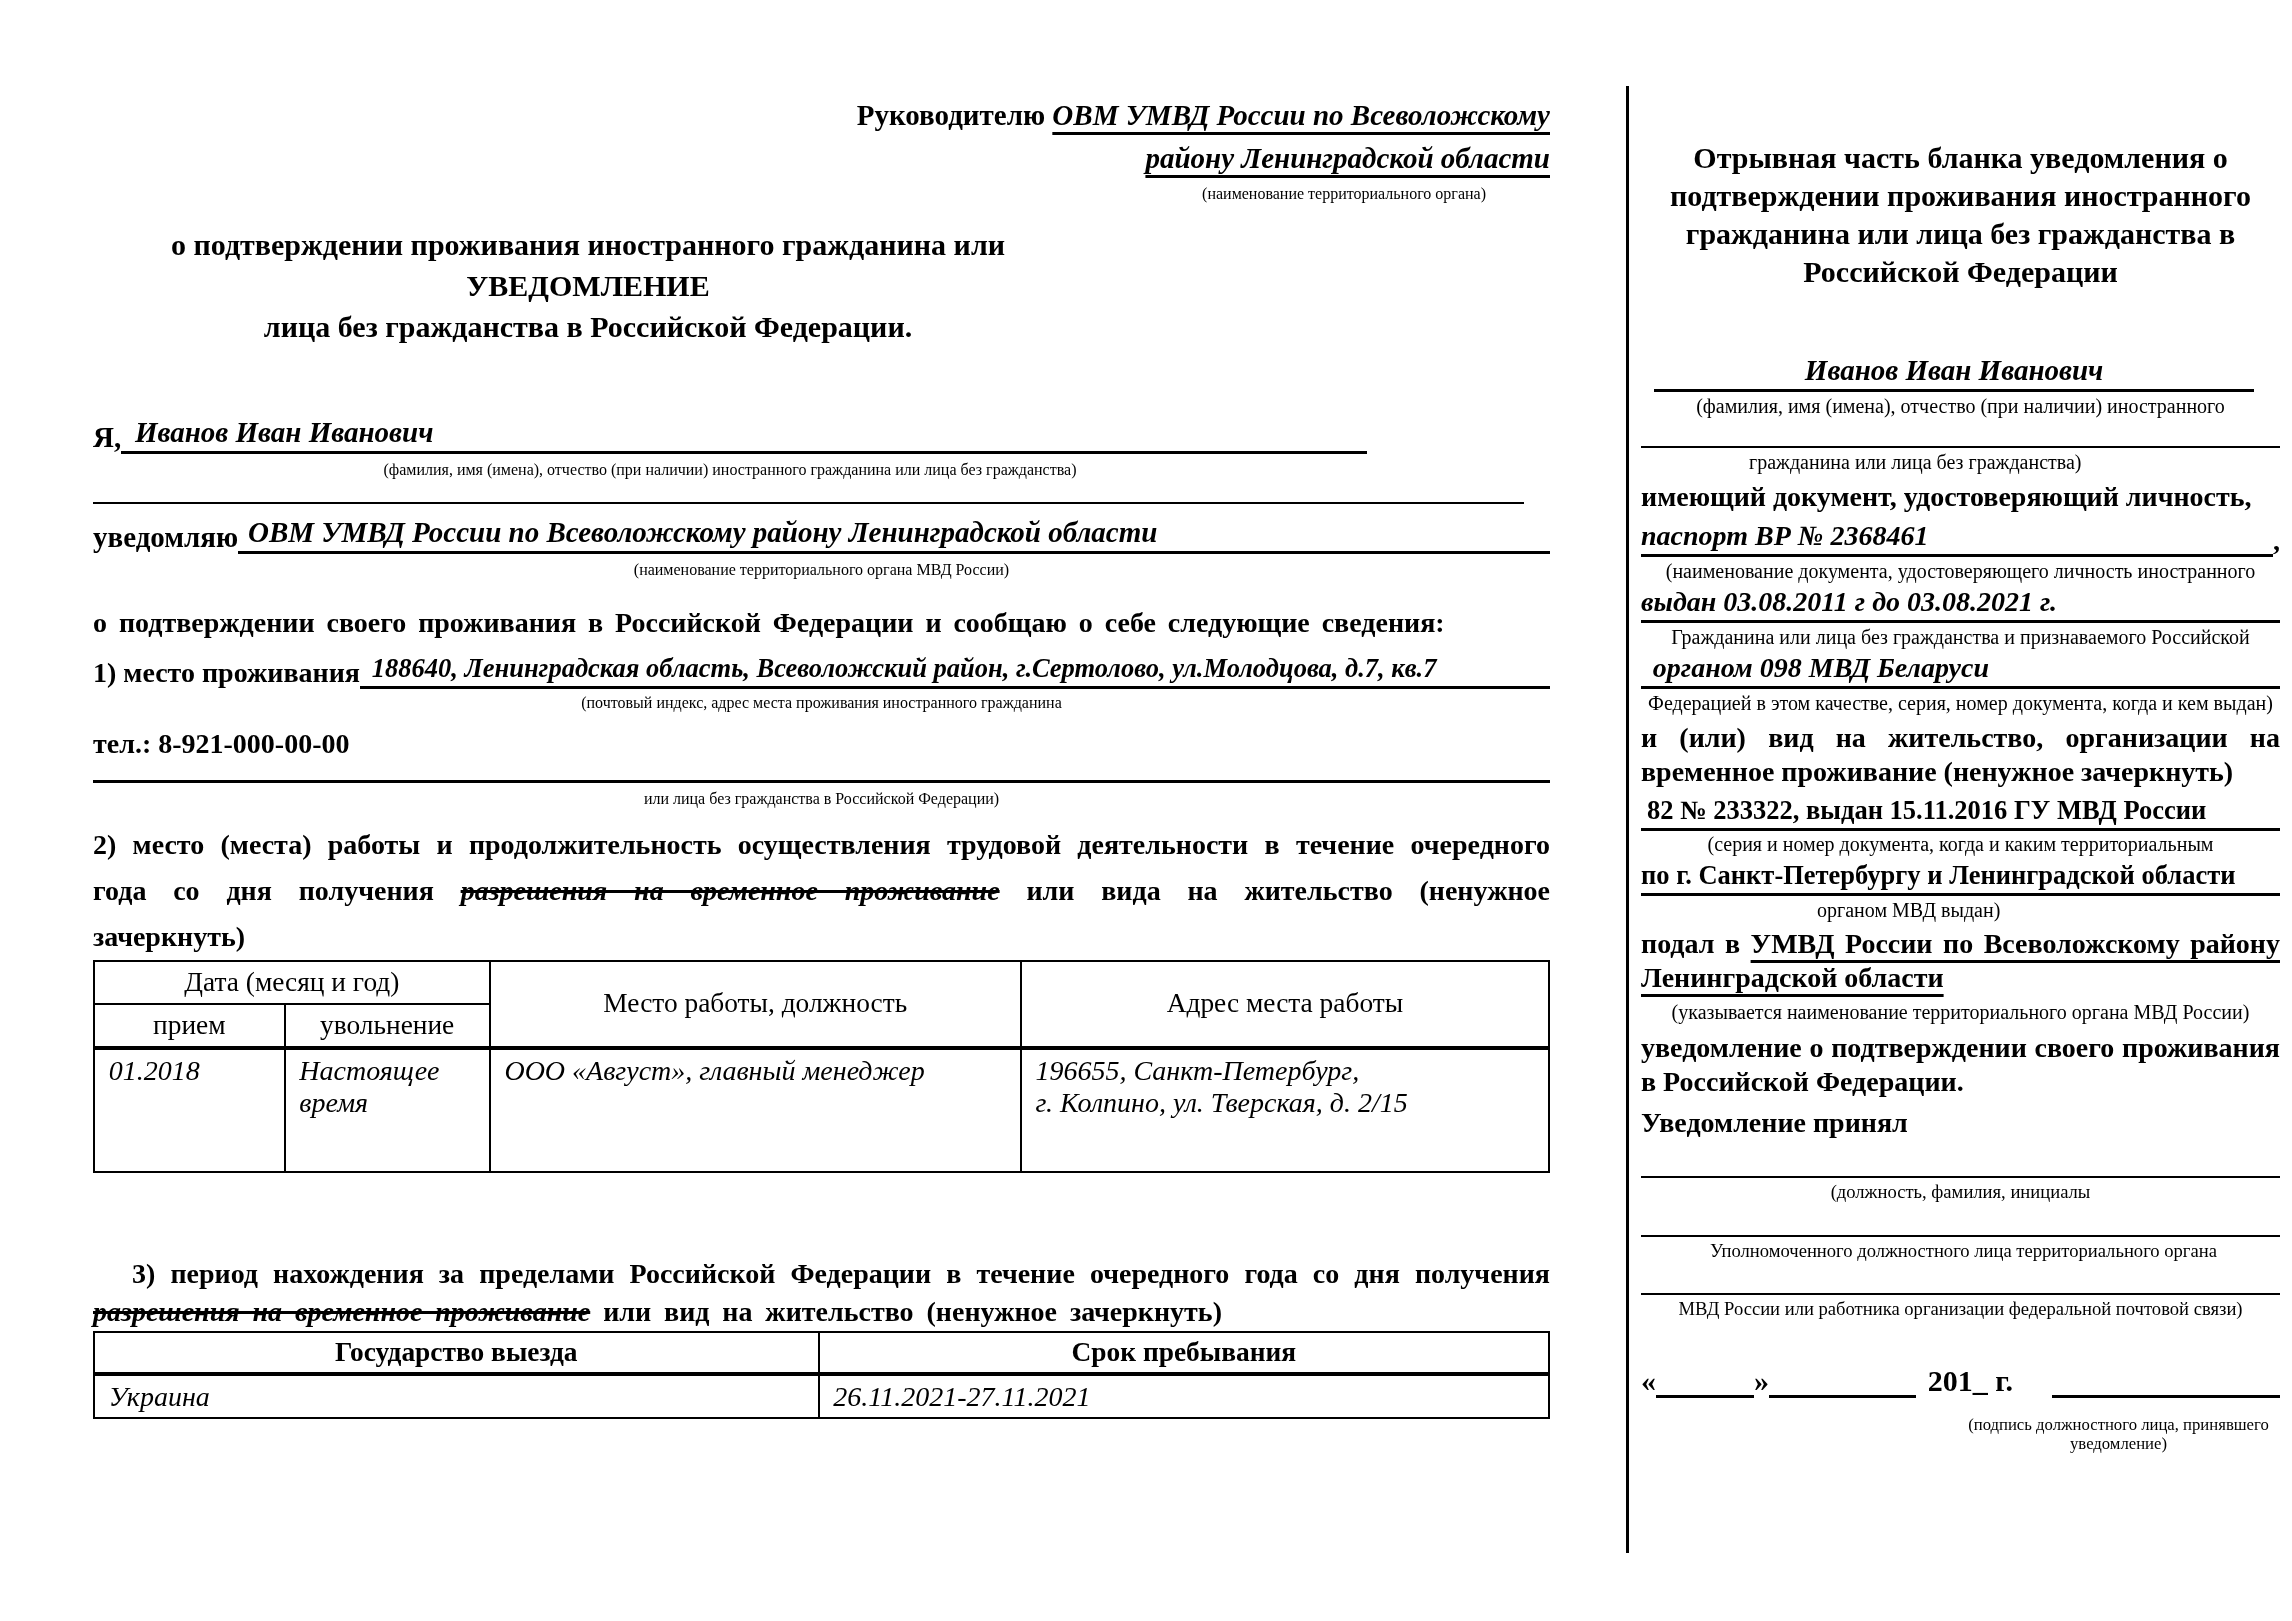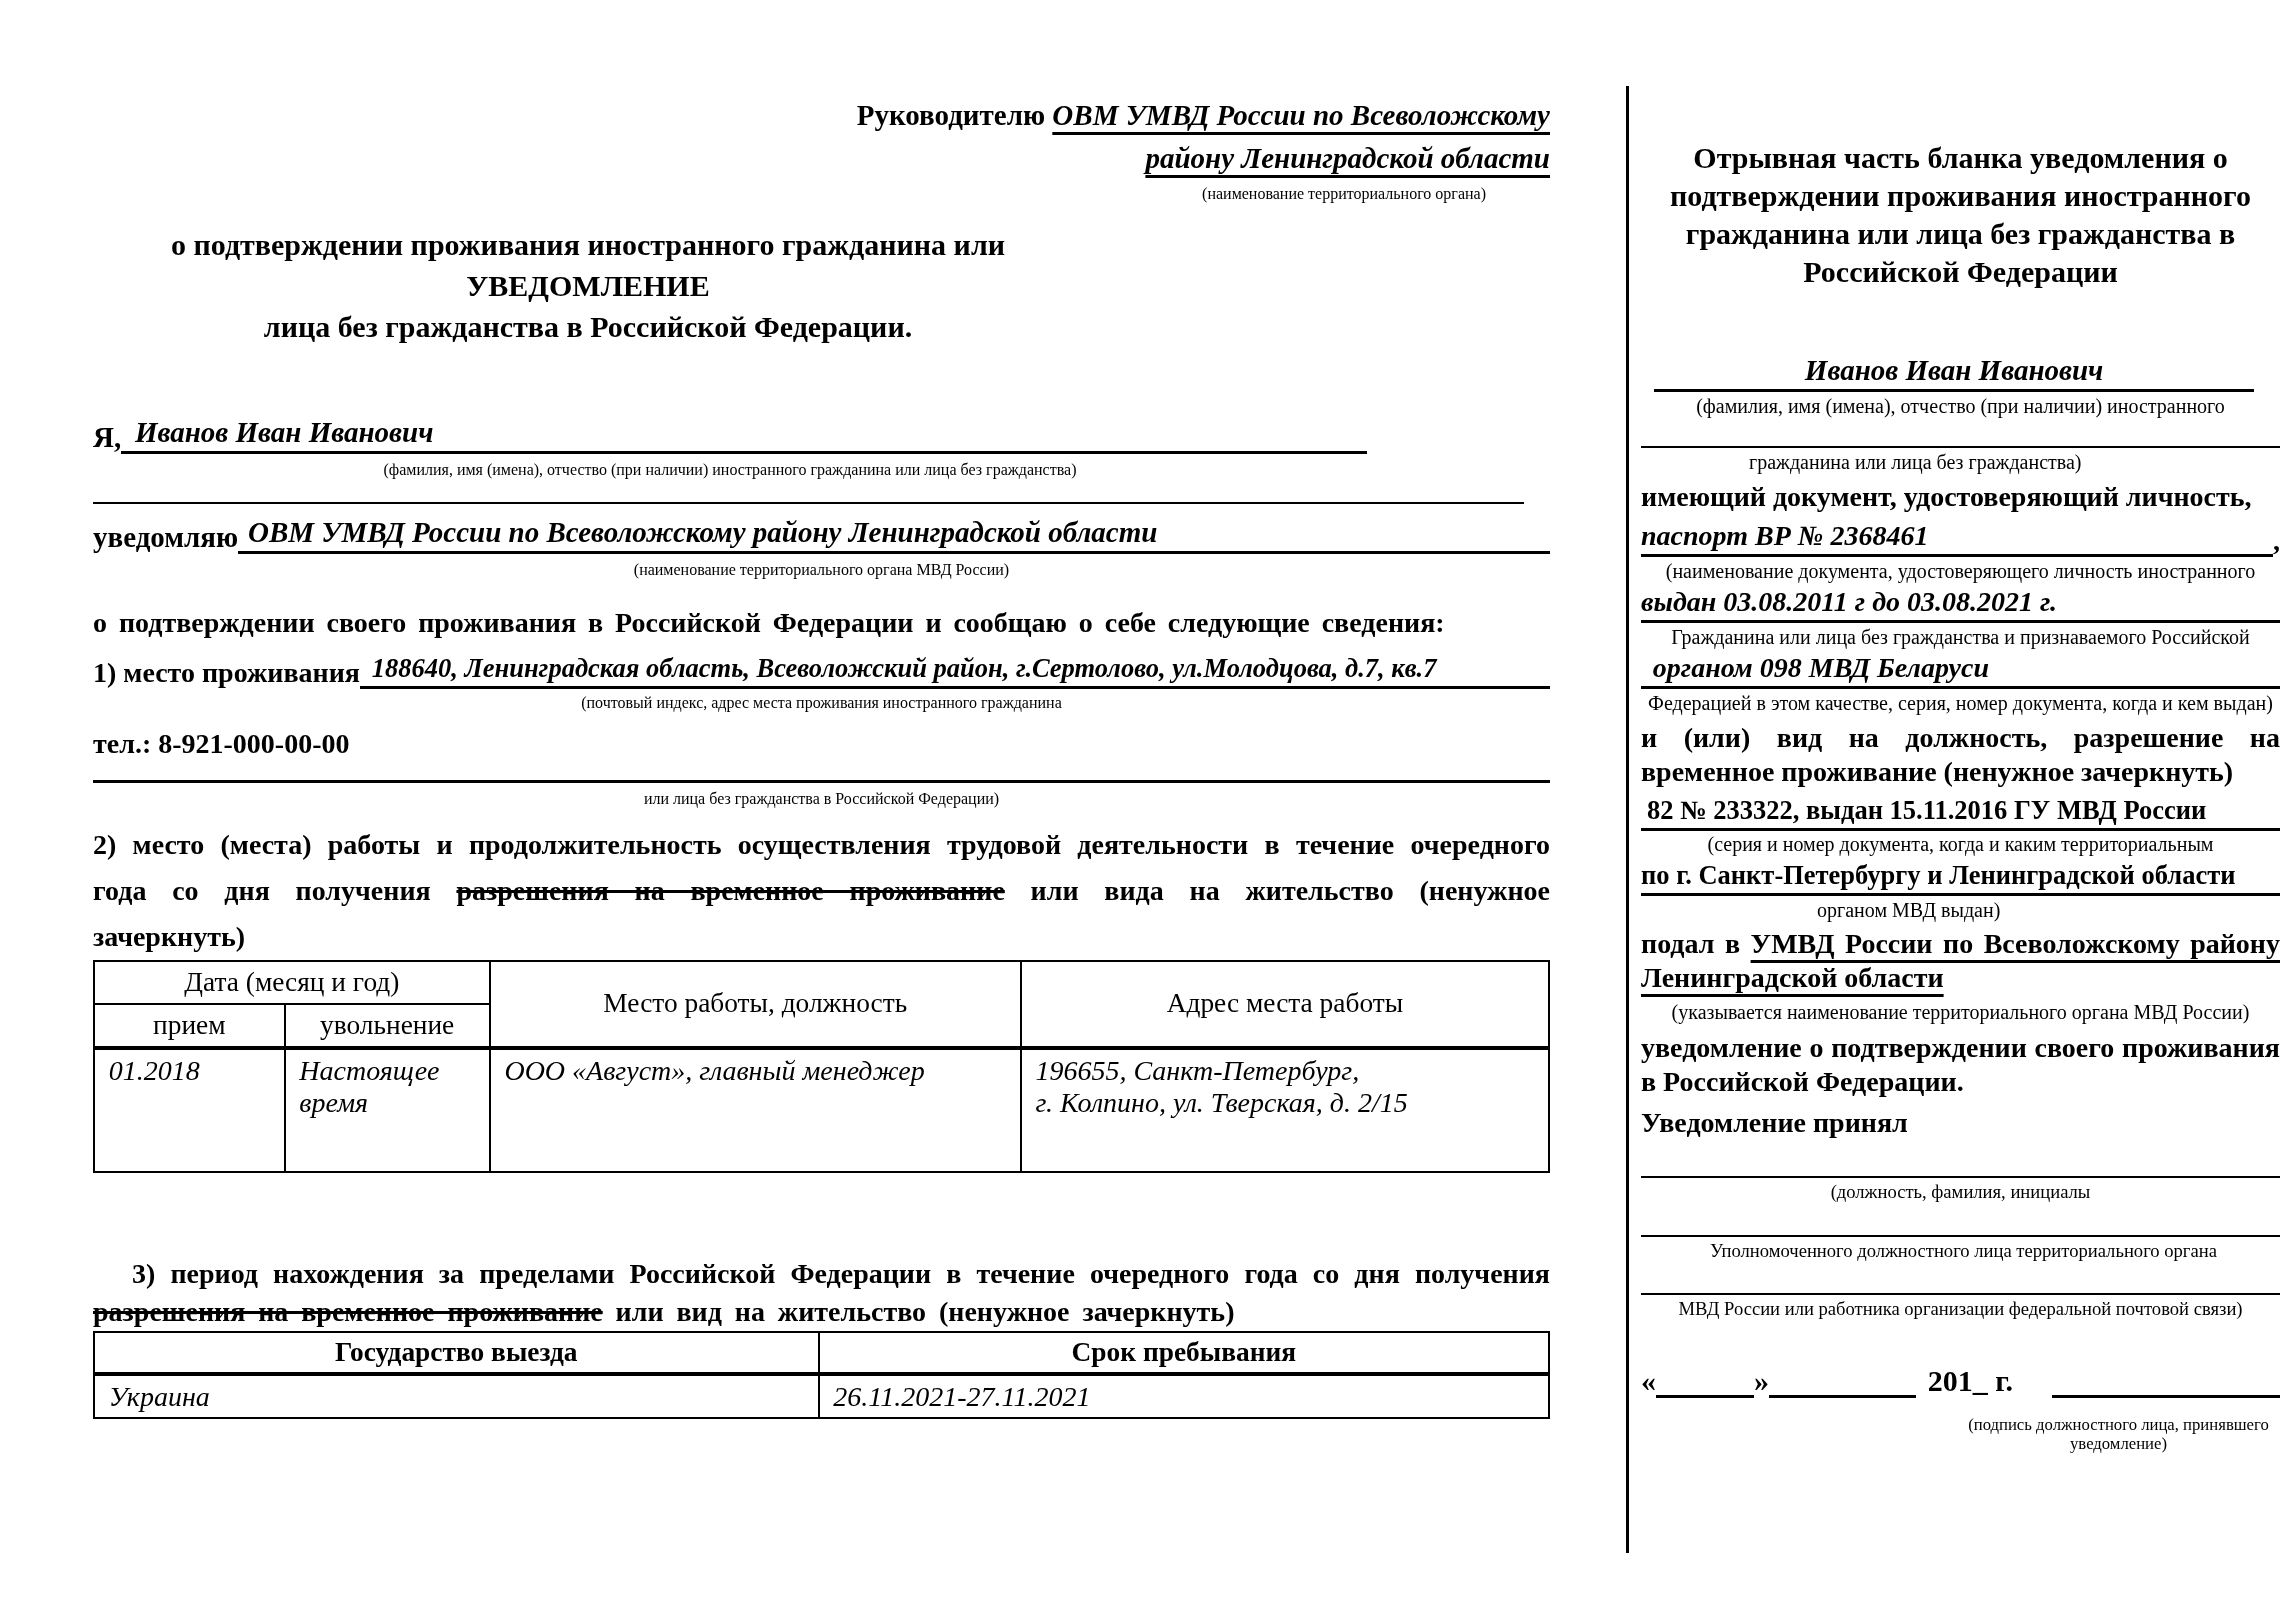--- a/index.html
+++ b/index.html
@@ -11,21 +11,21 @@
   .divider{position:absolute;left:1626px;top:86px;width:2.9px;height:1467px;background:#000;}
   .b{font-weight:bold;}
   .i{font-style:italic;}
   .cap{font-size:16px;line-height:20.6px;font-weight:normal;}
   .rcap{font-size:20px;line-height:18.6px;font-weight:normal;}
   .line{display:flex;align-items:flex-end;white-space:nowrap;}
   .fillb{border-bottom:3.9px solid #000;}
   .grow{flex:1 1 auto;}
   .blank{height:0;border-bottom:2.9px solid #000;}
   .ul{text-decoration:underline;text-decoration-thickness:2.9px;text-underline-offset:6.9px;}
-  .strike{text-decoration:line-through;text-decoration-thickness:2.9px;}
+  .strike{text-decoration:line-through;text-decoration-thickness:2.9px;font-style:italic;}
   
   .addressee{margin-top:94px;margin-left:auto;width:730px;text-align:right;
              font-size:29px;line-height:43px;font-weight:bold;}
   .addressee .val{font-style:italic;}
   .addr-cap{text-align:right;padding-right:64px;margin-top:3.9px;}
   .title-blk{margin-top:19.6px;width:990px;text-align:center;font-weight:bold;
              font-size:30px;line-height:41px;}
   .ya{margin-top:69px;width:1274px;font-size:29px;font-weight:bold;}
   .ya .fillb{font-style:italic;padding-left:13.7px;padding-bottom:2px;}
   .ya-cap{width:1274px;text-align:center;margin-top:5.9px;}
@@ -184,21 +184,21 @@
       <span class="b" style="font-size:28px;">,</span>
     </div>
     <div class="r-cap-c rcap">(наименование документа, удостоверяющего личность иностранного</div>
 
     <div class="r-fill i" style="margin-top:5.9px;font-size:28px;">выдан 03.08.2011 г до 03.08.2021 г.</div>
     <div class="r-cap-c rcap">Гражданина или лица без гражданства и признаваемого Российской</div>
 
     <div class="r-fill i" style="margin-top:5.9px;font-size:28px;padding-left:11.8px;">органом 098 МВД Беларуси</div>
     <div class="r-cap-c rcap">Федерацией в этом качестве, серия, номер документа, когда и кем выдан)</div>
 
-    <div class="r-par" style="margin-top:7.8px;">и (или) вид на должность, разрешение на временное проживание (ненужное зачеркнуть)</div>
+    <div class="r-par" style="margin-top:7.8px;">и (или) вид на жительство, организации на временное проживание (ненужное зачеркнуть)</div>
 
     <div class="r-fill" style="margin-top:5.9px;font-size:26.5px;padding-left:5.9px;">82 № 233322, выдан 15.11.2016 ГУ МВД России</div>
     <div class="r-cap-c rcap">(серия и номер документа, когда и каким территориальным</div>
 
     <div class="r-fill" style="margin-top:5.9px;font-size:26.5px;">по г. Санкт-Петербургу и Ленинградской области</div>
     <div class="r-cap-l rcap" style="padding-left:176px;">органом МВД выдан)</div>
 
     <div class="r-par" style="margin-top:7.8px;">
       <span>подал в </span><span class="ul">УМВД России по Всеволожскому району Ленинградской области</span>
     </div>

